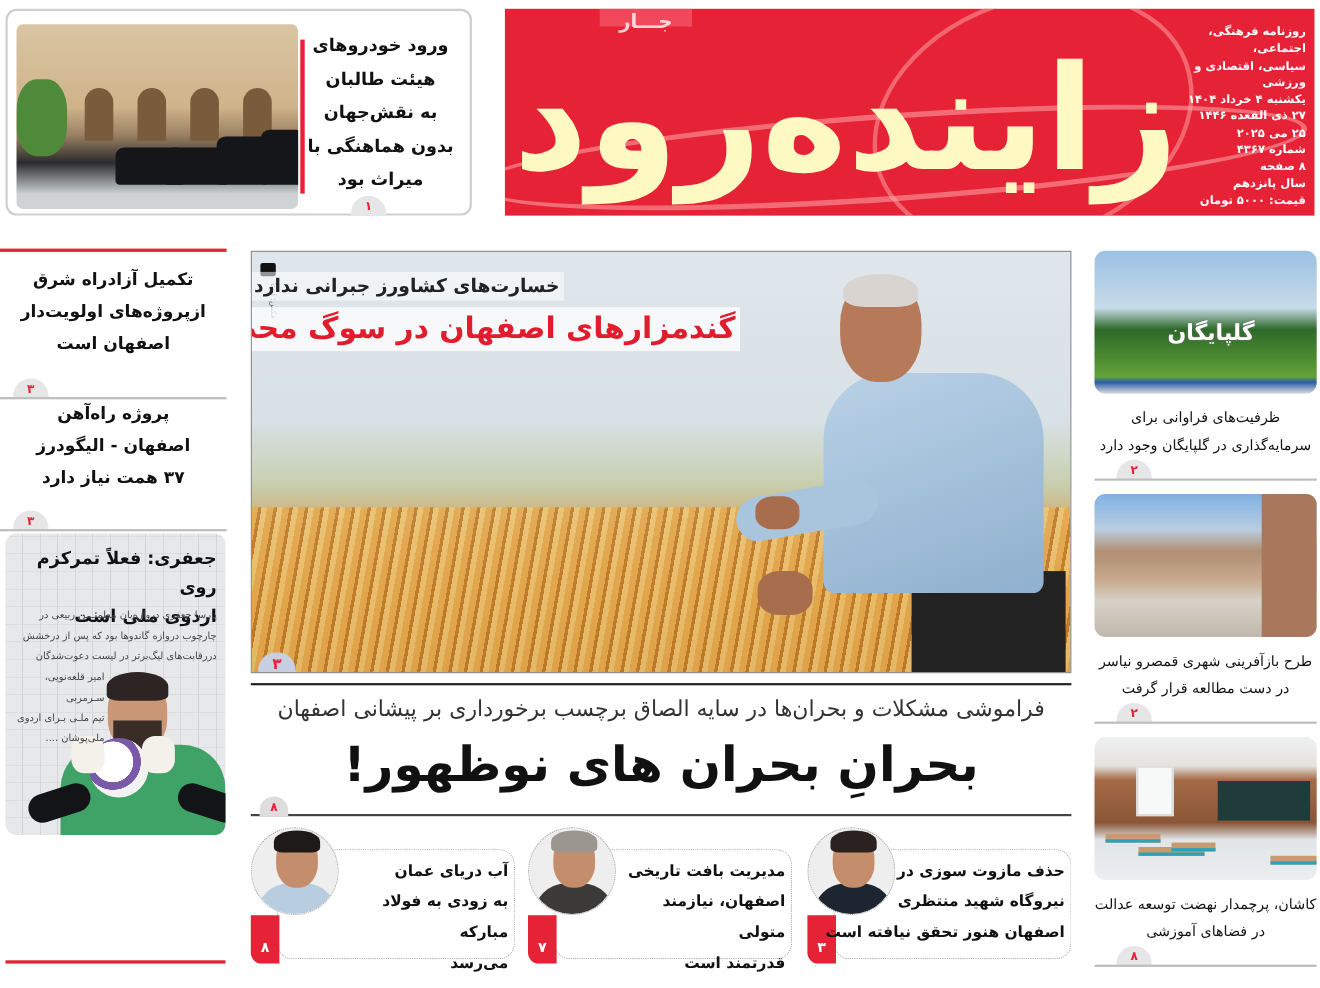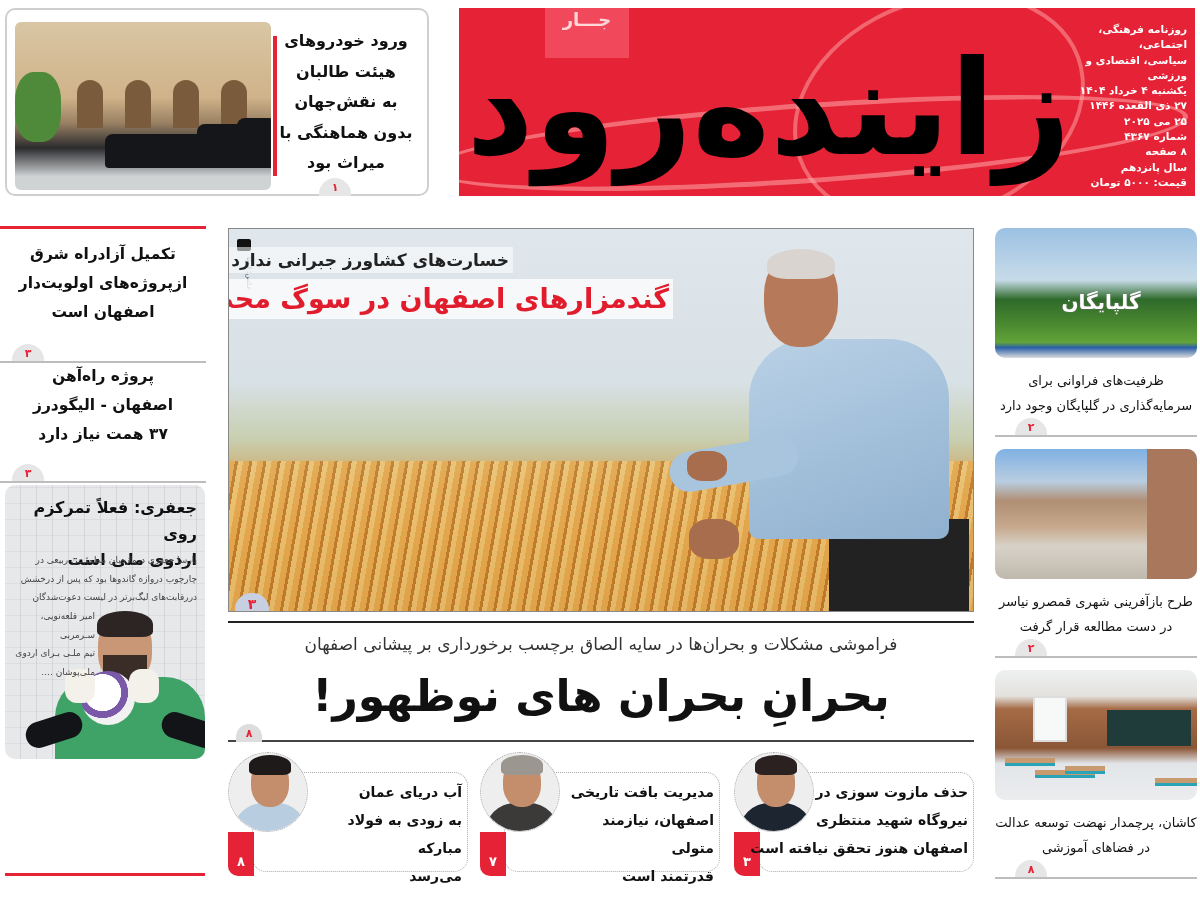--- a/index.html
+++ b/index.html
@@ -5,22 +5,22 @@
   * { box-sizing: border-box; margin: 0; padding: 0; }
   html, body { width: 1200px; height: 898px; background: #ffffff; overflow: hidden; }
   body { position: relative; font-family: "DejaVu Sans", sans-serif; direction: rtl; color: #111; }
 
   .abs { position: absolute; }
 
   
   .masthead { left: 459px; top: 8px; width: 736px; height: 188px; background: #e52236; overflow: hidden; }
   .masthead .swirl1 { position: absolute; left: -30px; top: 95px; width: 760px; height: 80px; border: 5px solid rgba(255,170,170,0.55); border-radius: 50%; transform: rotate(-4deg); }
   .masthead .swirl2 { position: absolute; left: 330px; top: -10px; width: 300px; height: 220px; border: 4px solid rgba(255,170,170,0.5); border-radius: 50%; transform: rotate(-20deg); }
-  .logo { position: absolute; left: 12px; top: 18px; width: 600px; height: 165px; color: #000000; font-family: "DejaVu Sans", sans-serif; font-weight: bold; font-size: 132px; line-height: 165px; text-align: center; letter-spacing: -4px; }
-  .jesar { position: absolute; left: 86px; top: -8px; width: 84px; height: 58px; background: rgba(255,120,140,0.45); color: rgba(255,230,230,0.9); font-size: 18px; font-weight: bold; text-align: center; line-height: 40px; }
+  .logo { position: absolute; left: 12px; top: 18px; width: 600px; height: 165px; color: #fef9c3; font-family: "DejaVu Sans", sans-serif; font-weight: bold; font-size: 132px; line-height: 165px; text-align: center; letter-spacing: -4px; }
+  .jesar { position: absolute; left: 86px; top: -8px; width: 84px; height: 24px; background: rgba(255,120,140,0.45); color: rgba(255,230,230,0.9); font-size: 18px; font-weight: bold; text-align: center; line-height: 40px; }
   .meta { position: absolute; right: 8px; top: 14px; width: 130px; color: #fff; font-size: 10.5px; line-height: 15.3px; font-weight: bold; text-align: right; }
 
   
   .topbox { left: 5px; top: 8px; width: 424px; height: 188px; border: 2px solid #cfcfcf; border-radius: 10px; background: #fff; padding-left: 48px; }
   .topbox .photo { position: absolute; left: 8px; top: 12px; width: 256px; height: 168px; border-radius: 6px; background:
       linear-gradient(180deg, #d9c6a4 0%, #cfb38a 45%, #9a8163 60%, #2b2b2e 75%, #cfd3d4 92%); overflow: hidden; }
   .topbox .photo .arch { position: absolute; top: 58px; width: 26px; height: 48px; border-radius: 13px 13px 0 0; background: #7a5b3c; }
   .topbox .photo .car { position: absolute; bottom: 22px; height: 34px; background: #151619; border-radius: 8px 8px 4px 4px; }
   .topbox .photo .tree { position: absolute; left: 0; top: 50px; width: 46px; height: 70px; background: #4f8a3a; border-radius: 40%; }
   .topbox .redbar { position: absolute; left: 266px; top: 26px; width: 4px; height: 140px; background: #e52236; }
@@ -66,21 +66,21 @@
   .hero .hand { position: absolute; left: 460px; top: 290px; width: 50px; height: 40px; background: #a86d4c; border-radius: 40%; }
   .hero .hand2 { position: absolute; left: 458px; top: 222px; width: 40px; height: 30px; background: #a86d4c; border-radius: 40%; }
   .hero .sub { position: absolute; right: 460px; top: 18px; padding: 0 4px; background: rgba(255,255,255,0.55); font-size: 17px; font-weight: bold; line-height: 26px; color: #222; white-space: nowrap; }
   .hero .main { position: absolute; right: 300px; top: 50px; padding: 0 4px; background: rgba(255,255,255,0.75); font-size: 27px; font-weight: bold; line-height: 40px; color: #e11c2d; white-space: nowrap; }
   .hero .camera { position: absolute; left: 8px; top: 10px; width: 14px; height: 12px; background: #111; border-radius: 2px; }
   .hero .credit { position: absolute; left: 6px; top: 28px; width: 18px; font-size: 7px; color: #666; writing-mode: vertical-rl; }
   .hero .pagebadge { left: 6px; top: 364px; background: #c7cfe0; width: 34px; height: 24px; line-height: 22px; font-size: 14px; }
 
   
   .hl-rule-top { left: 228px; top: 621px; width: 746px; height: 2px; background: #222; }
-  .hl-kicker { left: 228px; top: 630px; width: 746px; text-align: center; font-size: 17px; line-height: 28px; color: #333; }
+  .hl-kicker { left: 228px; top: 630px; width: 746px; text-align: center; font-size: 20px; line-height: 28px; color: #333; }
   .hl-main { left: 228px; top: 664px; width: 746px; text-align: center; font-size: 44px; font-weight: bold; line-height: 64px; color: #111; }
   .hl-rule-bot { left: 228px; top: 740px; width: 746px; height: 2px; background: #444; }
   .hl-badge { left: 236px; top: 724px; width: 26px; height: 18px; border-radius: 14px 14px 0 0; background: #ddd; color: #e52236; font-size: 11px; font-weight: bold; text-align: center; line-height: 20px; }
 
   
   .intv { position: absolute; top: 752px; width: 244px; height: 126px; }
   .intv .frame { position: absolute; left: 28px; top: 20px; width: 216px; height: 100px; border: 1.5px dotted #aaa; border-radius: 14px; }
   .intv .face { position: absolute; left: 4px; top: 0; width: 80px; height: 80px; border-radius: 50%; border: 1.5px dotted #aaa; overflow: hidden; background: #eee; }
   .intv .face .fhead { position: absolute; left: 22px; top: 6px; width: 38px; height: 48px; background: #c48d6c; border-radius: 45%; }
   .intv .face .fhair { position: absolute; left: 20px; top: 2px; width: 42px; height: 20px; border-radius: 50% 50% 20% 20%; }

